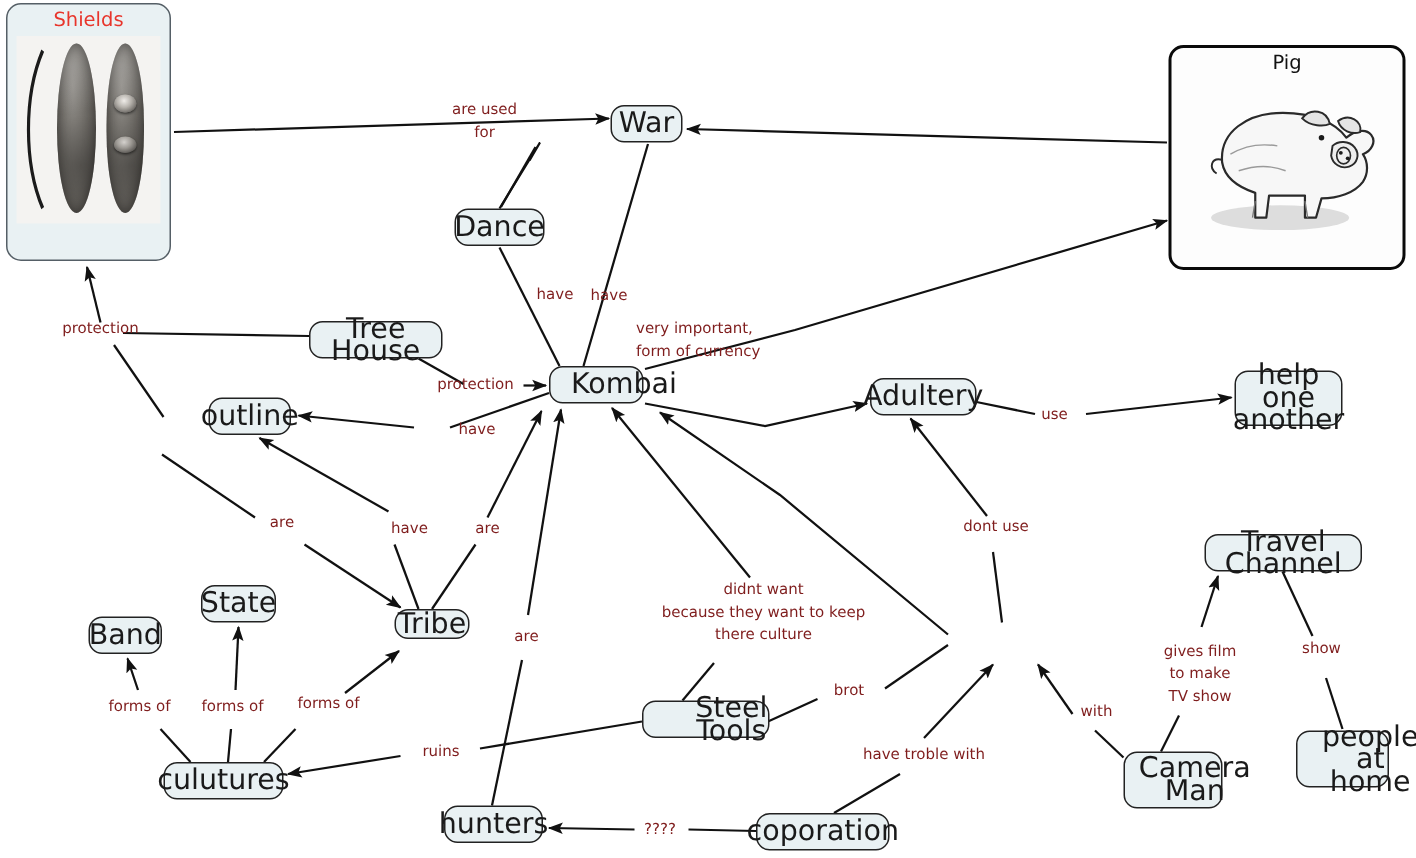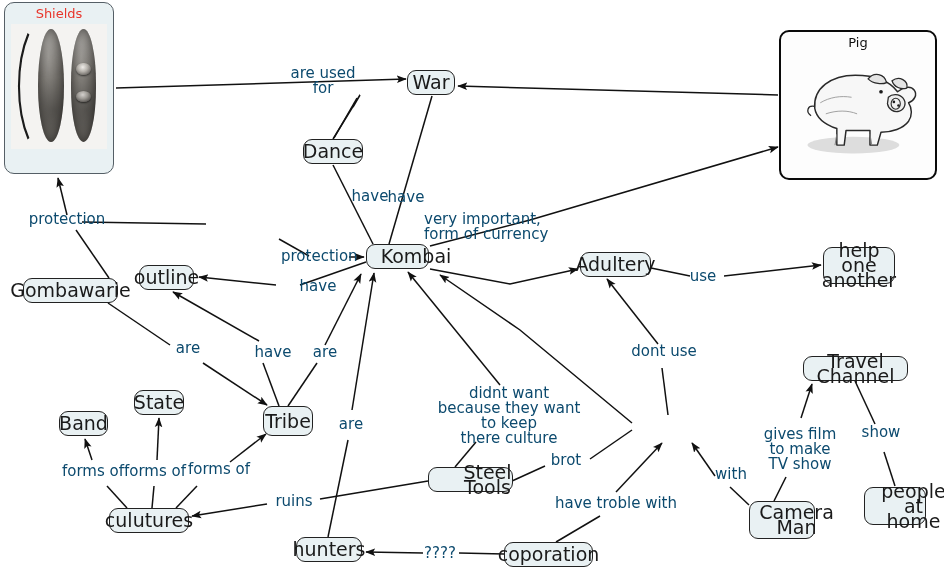--- a/index.html
+++ b/index.html
@@ -40,22 +40,22 @@
     display: flex;
     align-items: center;
     justify-content: center;
     text-align: center;
     padding: 2px 7px;
     white-space: pre-line;
     z-index: 3;
   }
   .edge-label {
     position: absolute;
-    color: #0c4a6e;
-    font-size: 15px;
+    color: #7f1d1d;
+    font-size: 10px;
     line-height: 15px;
     text-align: center;
     white-space: pre-line;
     background: transparent;
     z-index: 4;
     pointer-events: none;
   }
   
   .img-node {
     position: absolute;
@@ -320,28 +320,28 @@
         <path d="M40,62 C52,58 64,58 74,62" stroke="#9a9a9a" stroke-width="1" fill="none"></path>
         <path d="M52,84 L50,96 M88,84 L90,96" stroke="#7a7a7a" stroke-width="1" fill="none"></path>
         <path d="M28,54 C20,52 18,60 24,64" stroke="#2a2a2a" stroke-width="1.4" fill="none"></path>
       </svg>
     </div>
     <span class="sr">pencil sketch drawing of a standing pig</span>
   </div>
 
   <div class="node" style="left:407px;top:70px;width:48px;height:25px;">War</div>
   <div class="node" style="left:303px;top:139px;width:60px;height:25px;">Dance</div>
+  <div class="node" style="left:206px;top:214px;width:89px;height:25px;">Tree House</div>
   <div class="node" style="left:366px;top:244px;width:63px;height:25px;padding-left:44px;">Kombai</div>
   <div class="node" style="left:580px;top:252px;width:71px;height:25px;">Adultery</div>
   <div class="node" style="left:823px;top:247px;width:72px;height:37px;">help one
 another</div>
   <div class="node" style="left:139px;top:265px;width:55px;height:25px;">outline</div>
-  <div class="node" style="left:23px;top:278px;width:95px;height:25px;">Gombawarie</div>
   <div class="node" style="left:134px;top:390px;width:50px;height:25px;">State</div>
-  <div class="node" style="left:263px;top:406px;width:50px;height:30px;">Tribe</div>
+  <div class="node" style="left:263px;top:406px;width:50px;height:20px;">Tribe</div>
   <div class="node" style="left:59px;top:411px;width:49px;height:25px;">Band</div>
   <div class="node" style="left:803px;top:356px;width:105px;height:25px;">Travel Channel</div>
   <div class="node" style="left:428px;top:467px;width:85px;height:25px;padding-left:41px;">Steel Tools</div>
   <div class="node" style="left:109px;top:508px;width:80px;height:25px;">culutures</div>
   <div class="node" style="left:296px;top:537px;width:66px;height:25px;">hunters</div>
   <div class="node" style="left:504px;top:542px;width:89px;height:25px;">coporation</div>
   <div class="node" style="left:749px;top:501px;width:66px;height:38px;padding-left:36px;">Camera
 Man</div>
   <div class="node" style="left:864px;top:487px;width:62px;height:38px;padding-left:44px;">people
 at home</div>

